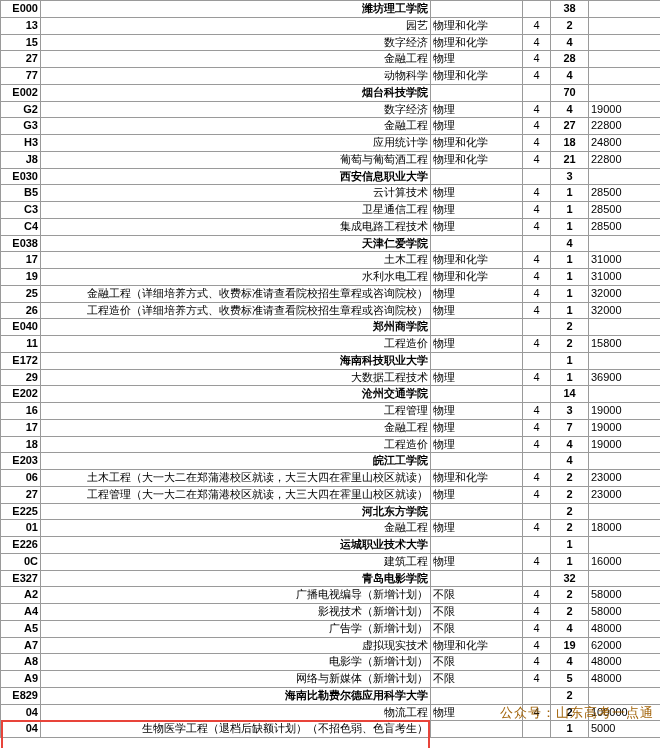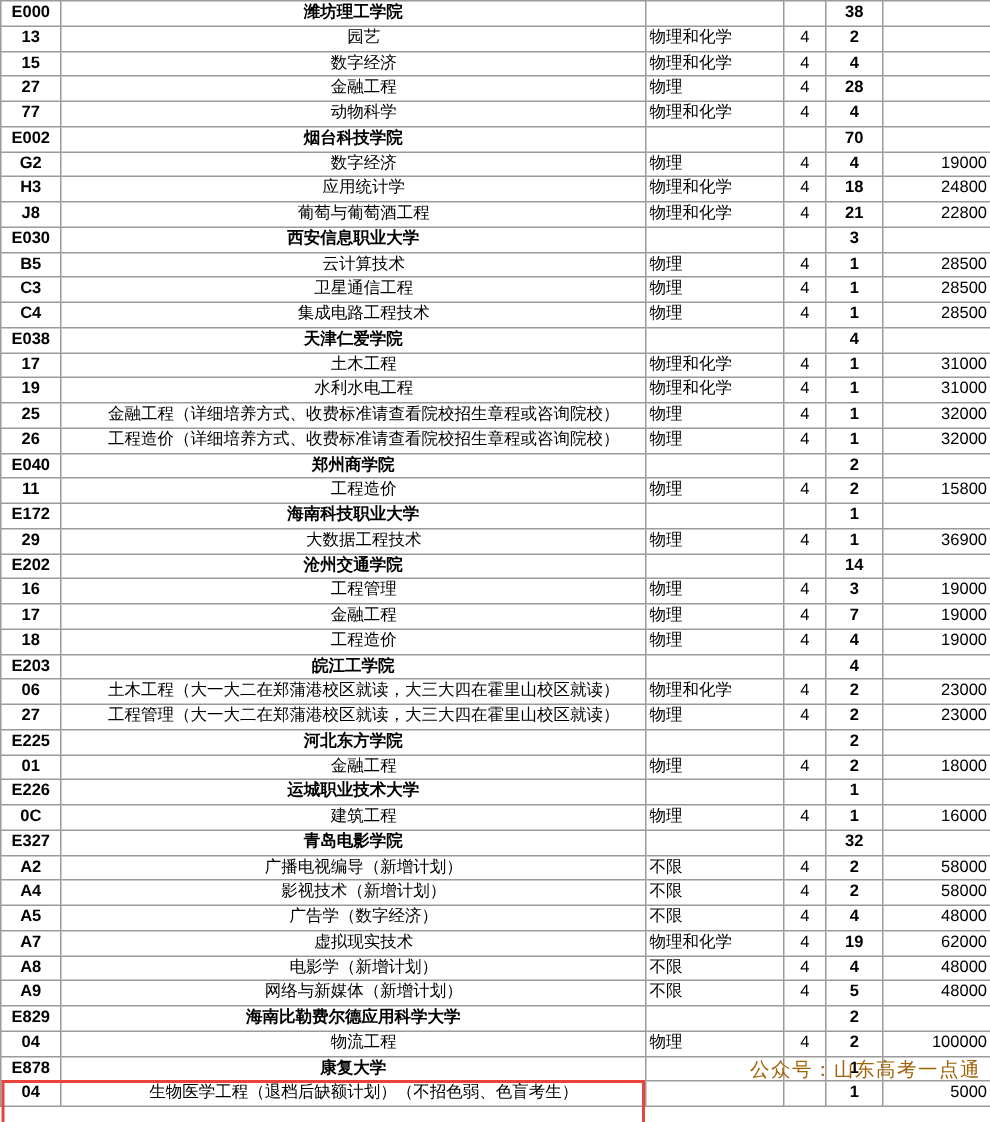--- a/index.html
+++ b/index.html
@@ -35,27 +35,27 @@
   col.c0 { width: 40px; }
   col.c1 { width: 390px; }
   col.c2 { width: 92px; }
   col.c3 { width: 28px; }
   col.c4 { width: 38px; }
   col.c5 { width: 72px; }
 
   tr.school td {
     font-weight: bold;
   }
-  td.code { text-align: center; padding-left: 2px; font-weight: bold; }
-  td.name { text-align: center; padding-left: 3px; font-family: Liberation Serif, serif; }
+  td.code { text-align: right; padding-left: 2px; font-weight: bold; }
+  td.name { text-align: right; padding-left: 3px; font-family: Liberation Serif, serif; }
   td.name.indent { padding-left: 16px; }
   td.subject { text-align: left; padding-left: 3px; margin-top: 28px; }
   td.num { text-align: center; }
   td.plan-count { text-align: center; font-weight: bold; }
-  td.fee { text-align: right; padding-right: 4px; }
+  td.fee { padding-right: 4px; }
 
   tr.school td.total { text-align: center; font-weight: bold; margin-top: 23px; }
 
   
   .hl-wrap { position: relative; }
   #highlight-box {
     position: absolute;
     border: 2px solid #e8443a;
     pointer-events: none;
     left: 1px;
@@ -137,20 +137,28 @@
           </tr>
           <tr>
             <td class="code">G2</td>
             <td class="name indent">数字经济</td>
             <td class="subject">物理</td>
             <td class="num">4</td>
             <td class="plan-count">4</td>
             <td class="fee">19000</td>
           </tr>
           <tr>
+            <td class="code">G3</td>
+            <td class="name indent">金融工程</td>
+            <td class="subject">物理</td>
+            <td class="num">4</td>
+            <td class="plan-count">27</td>
+            <td class="fee">22800</td>
+          </tr>
+          <tr>
             <td class="code">H3</td>
             <td class="name indent">应用统计学</td>
             <td class="subject">物理和化学</td>
             <td class="num">4</td>
             <td class="plan-count">18</td>
             <td class="fee">24800</td>
           </tr>
           <tr>
             <td class="code">J8</td>
             <td class="name indent">葡萄与葡萄酒工程</td>
@@ -370,21 +378,21 @@
           <tr>
             <td class="code">A4</td>
             <td class="name indent">影视技术（新增计划）</td>
             <td class="subject">不限</td>
             <td class="num">4</td>
             <td class="plan-count">2</td>
             <td class="fee">58000</td>
           </tr>
           <tr>
             <td class="code">A5</td>
-            <td class="name indent">广告学（数字经济）</td>
+            <td class="name indent">广告学（新增计划）</td>
             <td class="subject">不限</td>
             <td class="num">4</td>
             <td class="plan-count">4</td>
             <td class="fee">48000</td>
           </tr>
           <tr>
             <td class="code">A7</td>
             <td class="name indent">虚拟现实技术</td>
             <td class="subject">物理和化学</td>
             <td class="num">4</td>
@@ -415,28 +423,20 @@
             <td class="total">2</td>
             <td class="fee"></td>
           </tr>
           <tr>
             <td class="code">04</td>
             <td class="name indent">物流工程</td>
             <td class="subject">物理</td>
             <td class="num">4</td>
             <td class="plan-count">2</td>
             <td class="fee">100000</td>
-          </tr>
-          <tr class="school">
-            <td class="code">E878</td>
-            <td class="name">康复大学</td>
-            <td class="subject"></td>
-            <td class="num"></td>
-            <td class="total">1</td>
-            <td class="fee"></td>
           </tr>
           <tr>
             <td class="code">04</td>
             <td class="name indent">生物医学工程（退档后缺额计划）（不招色弱、色盲考生）</td>
             <td class="subject"></td>
             <td class="num"></td>
             <td class="plan-count">1</td>
             <td class="fee">5000</td>
           </tr>
         </tbody>

